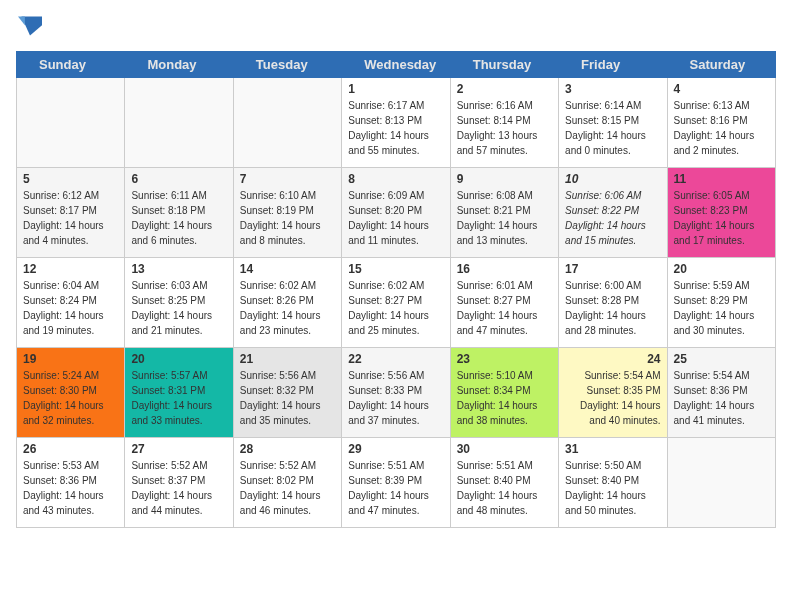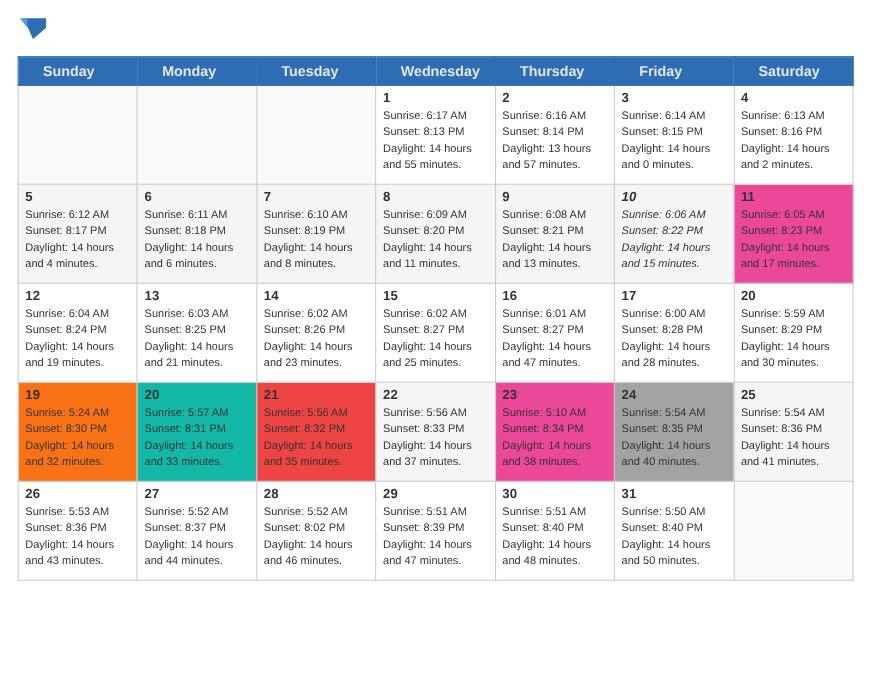--- a/index.html
+++ b/index.html
@@ -282,45 +282,45 @@
         </div>
         </td>
         <td style="background: #14b8a6;">
           <span class="day-number">20</span>
         <div class="day-info">
           <span>Sunrise: 5:57 AM</span><br>
           <span>Sunset: 8:31 PM</span><br>
           <span>Daylight: 14 hours and 33 minutes.</span>
         </div>
         </td>
-        <td style="background: #ef4444;">
+        <td style="background: #e5e5e5;">
           <span class="day-number">21</span>
         <div class="day-info">
           <span>Sunrise: 5:56 AM</span><br>
           <span>Sunset: 8:32 PM</span><br>
           <span>Daylight: 14 hours and 35 minutes.</span>
         </div>
         </td>
         <td style="background: rgb(245, 245, 245);">
           <span class="day-number">22</span>
         <div class="day-info">
           <span>Sunrise: 5:56 AM</span><br>
           <span>Sunset: 8:33 PM</span><br>
           <span>Daylight: 14 hours and 37 minutes.</span>
         </div>
         </td>
-        <td style="background: #ec4899;">
+        <td style="background: #bef264;">
           <span class="day-number">23</span>
         <div class="day-info">
           <span>Sunrise: 5:10 AM</span><br>
           <span>Sunset: 8:34 PM</span><br>
           <span>Daylight: 14 hours and 38 minutes.</span>
         </div>
         </td>
-        <td style="background: #a3a3a3;">
+        <td style="background: #fef9c3; text-align: right;">
           <span class="day-number">24</span>
         <div class="day-info">
           <span>Sunrise: 5:54 AM</span><br>
           <span>Sunset: 8:35 PM</span><br>
           <span>Daylight: 14 hours and 40 minutes.</span>
         </div>
         </td>
         <td style="background: rgb(245, 245, 245);">
           <span class="day-number">25</span>
         <div class="day-info">

